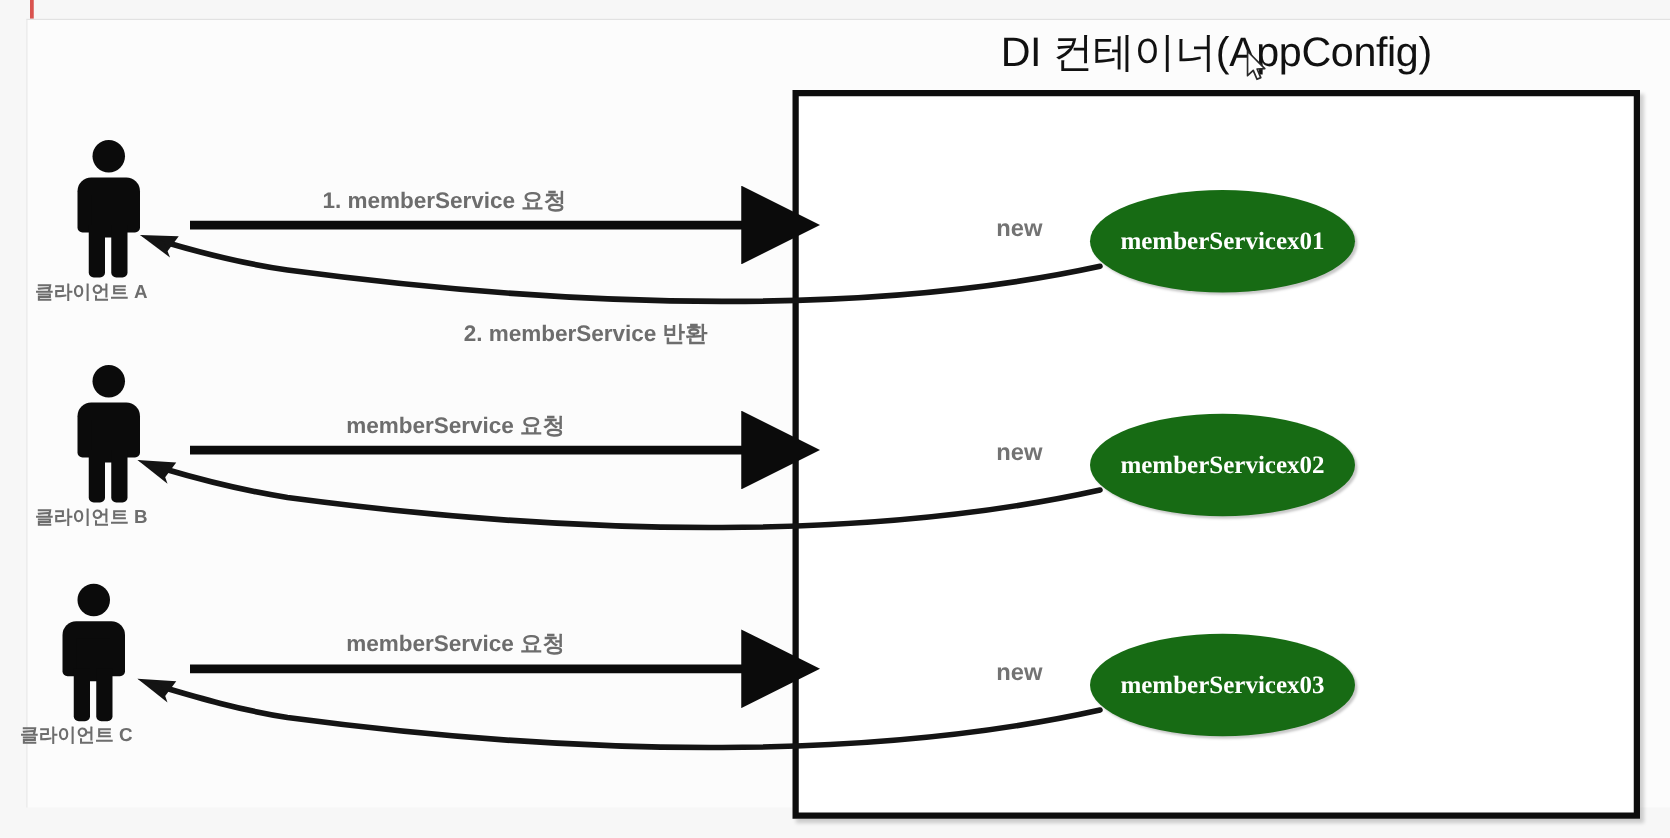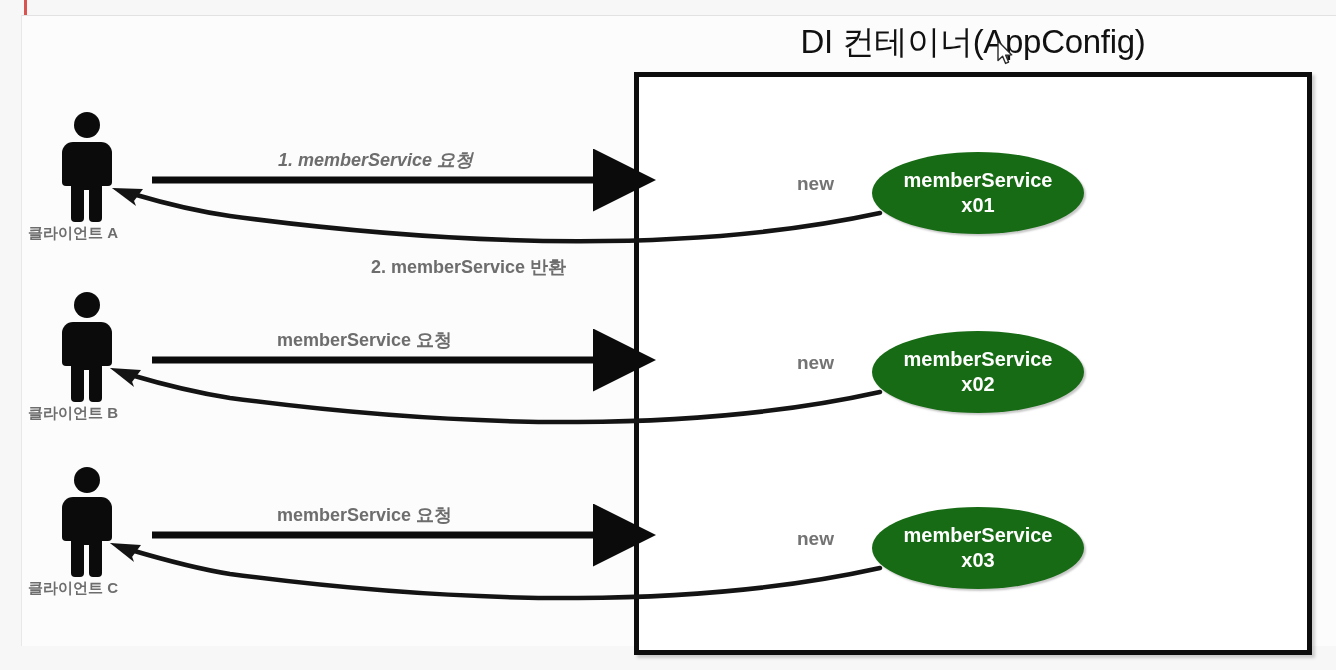--- a/index.html
+++ b/index.html
@@ -159,28 +159,29 @@
 
   
   .service-node {
     position: absolute;
     width: 212px;
     height: 82px;
     border-radius: 50%;
     background: #176b14;
     color: #ffffff;
     display: flex;
-    flex-direction: column;
+    flex-direction: row;
     align-items: center;
     justify-content: center;
     font-size: 20px;
     font-weight: bold;
     line-height: 1.25;
     text-align: center;
     box-shadow: 2px 2px 2px rgba(0,0,0,0.22);
+    font-family: Liberation Serif, serif;
   }
   .service-node .svc-line2 { font-weight: bold; }
 
   
   #arrows {
     position: absolute;
     left: 0;
     top: 0;
     width: 1336px;
     height: 670px;
@@ -259,32 +260,32 @@
     <div class="client-figure">
       <div class="fig-head"></div>
       <div class="fig-body"></div>
       <div class="fig-torso-inner"></div>
       <div class="fig-leg-l"></div>
       <div class="fig-leg-r"></div>
     </div>
     <div class="client-label">클라이언트 A</div>
   </div>
 
-  <div class="client" style="left:28px; top:467px;">
+  <div class="client" style="left:16px; top:467px;">
     <div class="client-figure">
       <div class="fig-head"></div>
       <div class="fig-body"></div>
       <div class="fig-torso-inner"></div>
       <div class="fig-leg-l"></div>
       <div class="fig-leg-r"></div>
     </div>
     <div class="client-label">클라이언트 C</div>
   </div>
 
-  <div class="flow-label" style="left:278px; top:148px;font-style:italic;">1. memberService 요청</div>
+  <div class="flow-label" style="left:258px; top:148px;">1. memberService 요청</div>
 
   <div class="flow-label" style="left:341px; top:255px;margin-left:30px;">2. memberService 반환</div>
 
   <div class="flow-label" style="left:277px; top:328px;">memberService 요청</div>
 
   <div class="flow-label" style="left:277px; top:503px;">memberService 요청</div>
 
   <div class="new-label" style="left:797px; top:173px;">new</div>
 
   <div class="new-label" style="left:797px; top:352px;">new</div>

